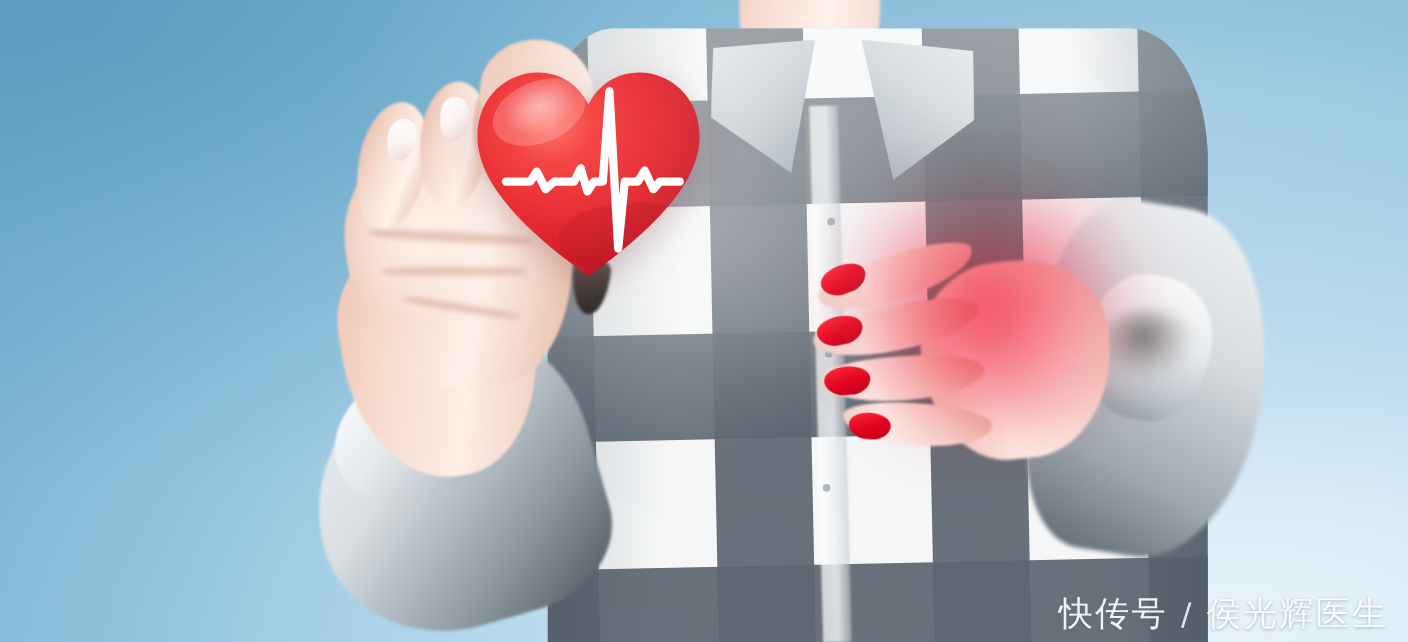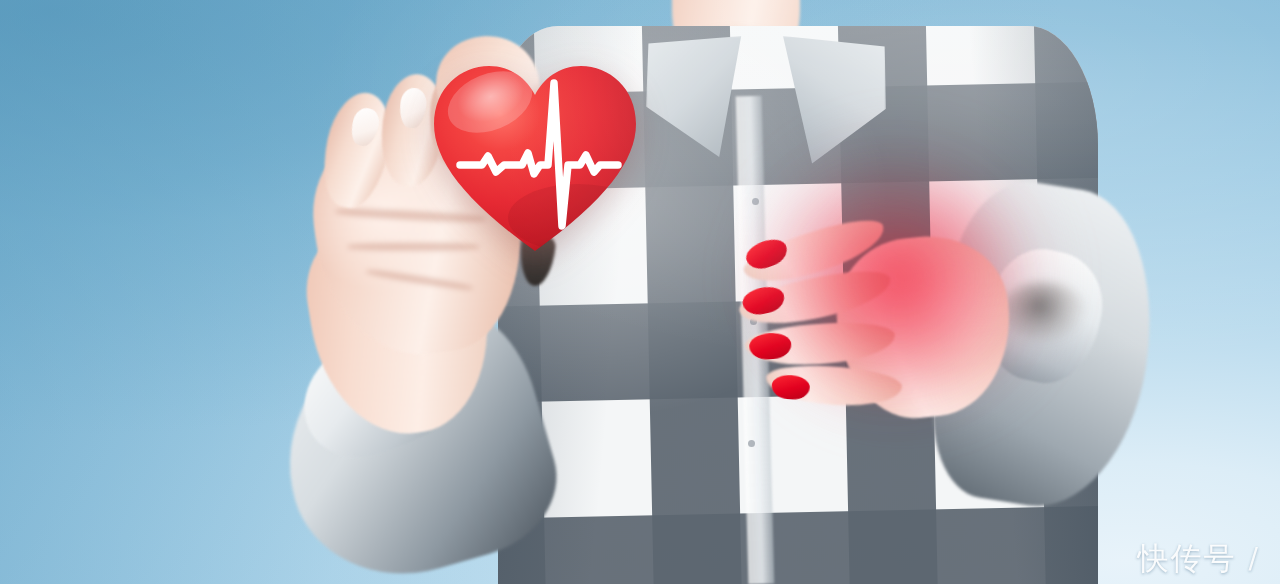--- a/index.html
+++ b/index.html
@@ -367,15 +367,16 @@
       <div class="heart-gloss"></div>
     </div>
 
   </div>
 
   <div class="bloom"></div>
 
   <div id="watermark">
     <span>快传号</span>
     <span class="wm-sep">/</span>
+    <span>侯光辉医生</span>
   </div>
 
 </div>
 
 </body></html>

